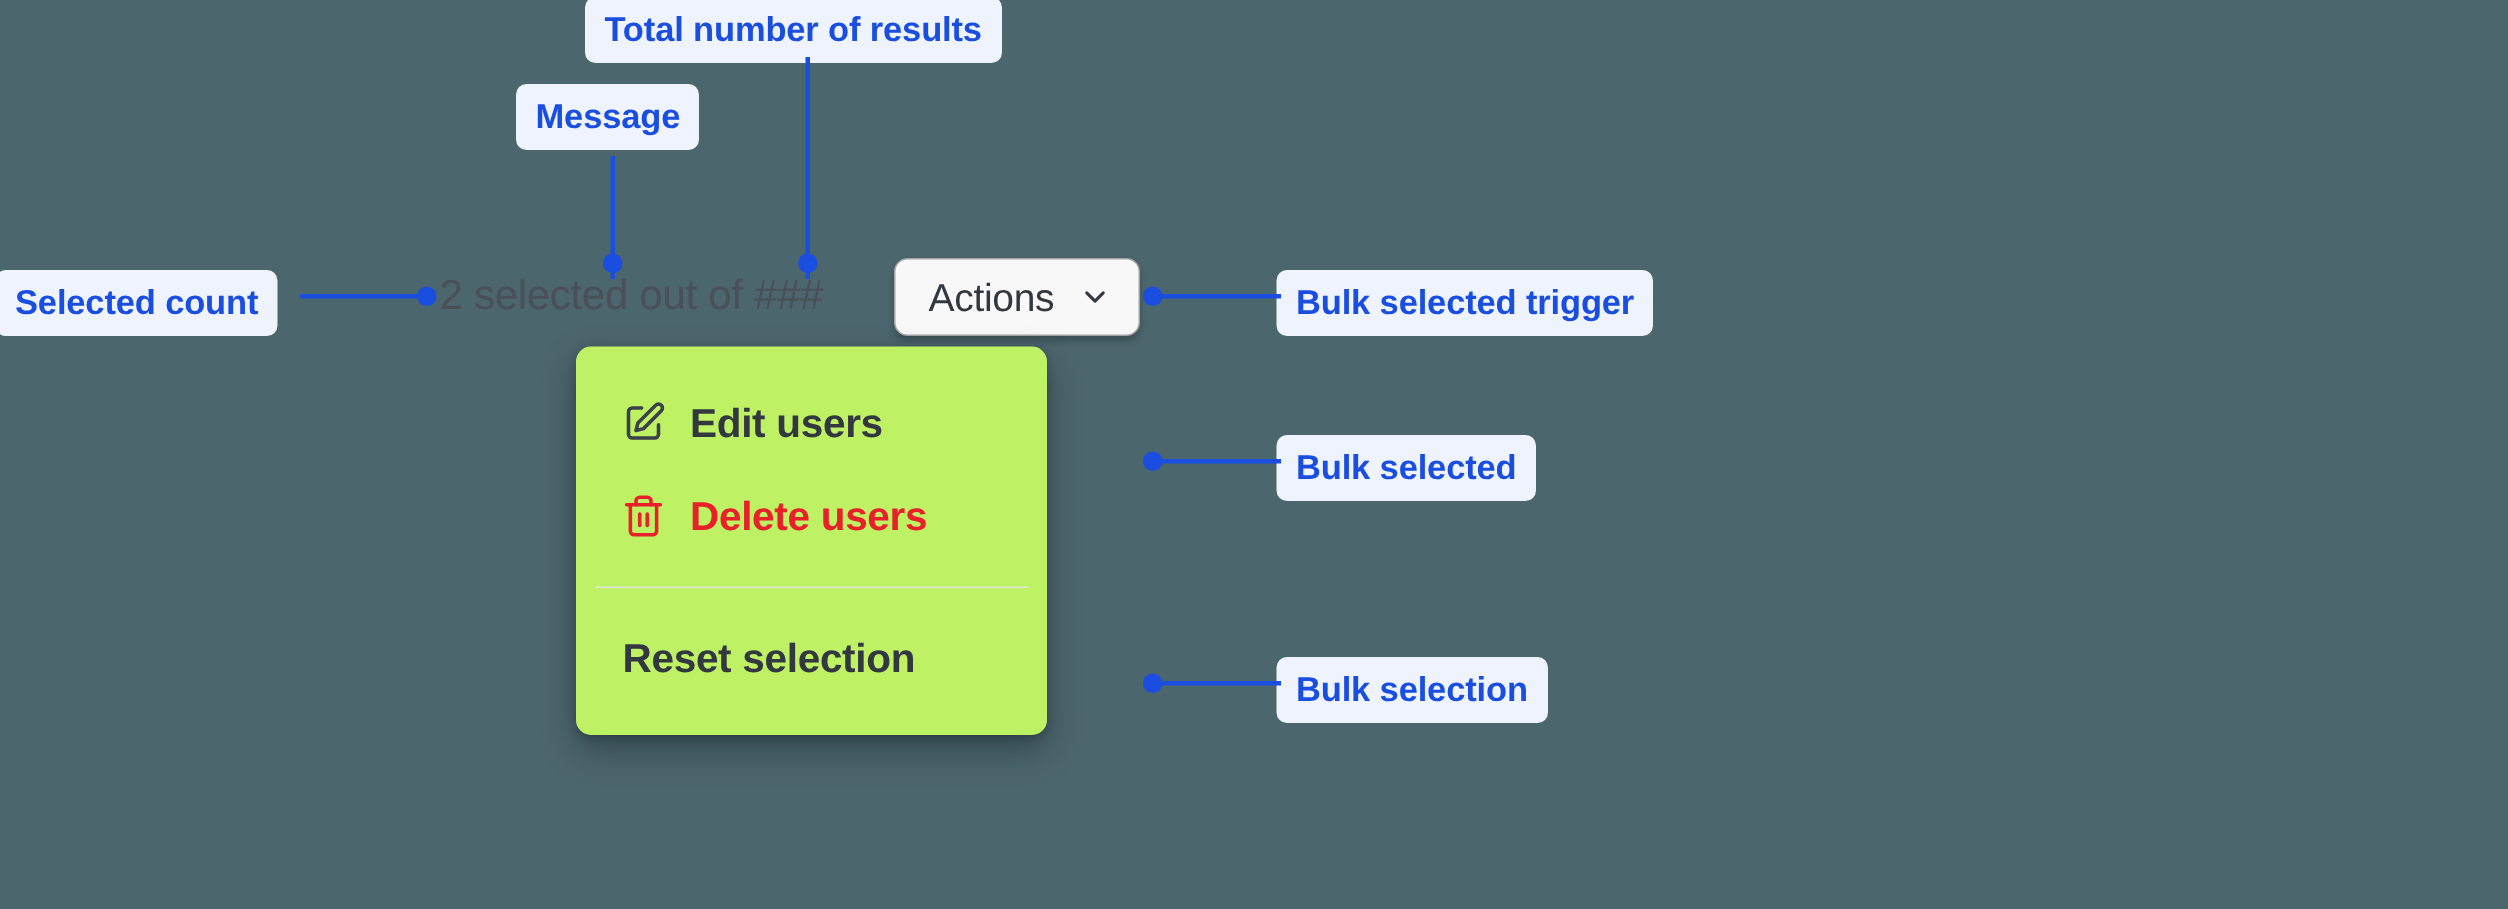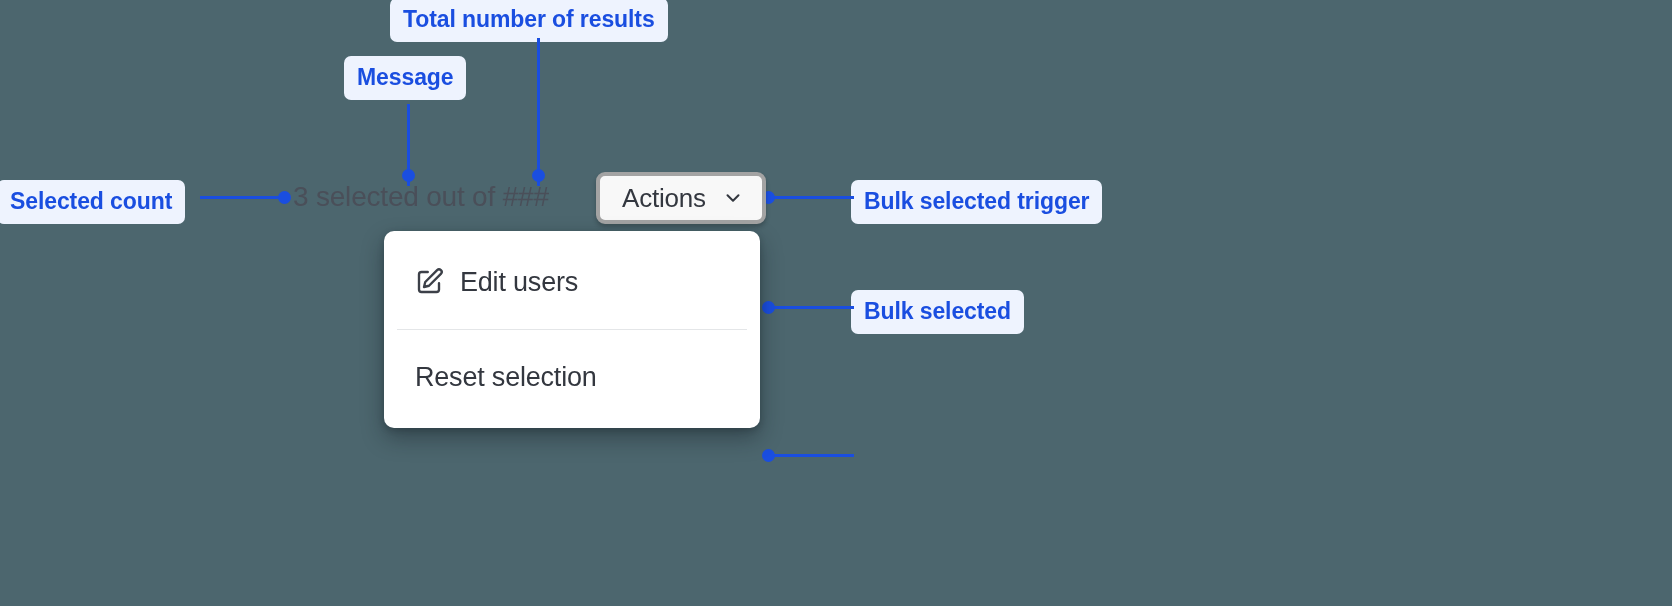--- a/index.html
+++ b/index.html
@@ -56,40 +56,41 @@
     letter-spacing: -0.2px;
   }
 
   
   .actions-btn {
     position: absolute;
     display: flex;
     align-items: center;
     gap: 16px;
     background: #f8f8f8;
-    border: 4px solid #a3a3a3;
+    border: 1px solid #a3a3a3;
     border-radius: 9px;
     padding: 0 18px 0 22px;
     height: 52px;
     font-size: 26px;
     color: #33373f;
     box-shadow: 0 3px 4px rgba(20,25,30,0.30);
     cursor: pointer;
     letter-spacing: -0.2px;
   }
   .actions-btn .chev { display: flex; align-items: center; }
 
   
   .dropdown {
     position: absolute;
-    background: #ffffff;
+    background: #bef264;
     border-radius: 10px;
     box-shadow: 0 10px 22px rgba(15,22,28,0.38), 0 2px 6px rgba(15,22,28,0.22);
     padding: 20px 0 20px 0;
-    width: 376px;
+    width: 314px;
+    font-weight: bold;
   }
   .menu-item {
     display: flex;
     align-items: center;
     gap: 16px;
     height: 62px;
     padding: 0 28px 0 30px;
     font-size: 27px;
     color: #33373f;
     cursor: pointer;
@@ -113,40 +114,41 @@
   <div class="pill" style="left:390px; top:-2px;">Total number of results</div>
 
   <div class="pill" style="left:344px; top:56px;">Message</div>
 
   <div class="pill" style="left:-3px; top:180px;">Selected count</div>
 
   <div class="pill" style="left:851px; top:180px;">Bulk selected trigger</div>
 
   <div class="pill" style="left:851px; top:290px;">Bulk selected</div>
 
+  <div class="pill" style="left:851px; top:438px;">Bulk selection</div>
 
   <div class="conn-v" style="left:407px; top:104px; height:82px;"></div>
   <div class="dot" style="left:402px; top:169px;"></div>
 
   <div class="conn-v" style="left:537px; top:38px; height:148px;"></div>
   <div class="dot" style="left:532px; top:169px;"></div>
 
   <div class="conn-h" style="left:200px; top:196px; width:86px;"></div>
   <div class="dot" style="left:278px; top:191px;"></div>
 
   <div class="conn-h" style="left:766px; top:196px; width:88px;"></div>
   <div class="dot" style="left:762px; top:191px;"></div>
 
   <div class="conn-h" style="left:766px; top:306px; width:88px;"></div>
   <div class="dot" style="left:762px; top:301px;"></div>
 
   <div class="conn-h" style="left:766px; top:454px; width:88px;"></div>
   <div class="dot" style="left:762px; top:449px;"></div>
 
-  <div class="sel-message" style="left:293px; top:181px;">3 selected out of ###</div>
+  <div class="sel-message" style="left:293px; top:181px;">2 selected out of ###</div>
 
   <div class="actions-btn" style="left:596px; top:172px;">
     <span>Actions</span>
     <span class="chev">
       <svg width="22" height="22" viewBox="0 0 24 24" fill="none" stroke="#33373f" stroke-width="2.2" stroke-linecap="round" stroke-linejoin="round">
         <polyline points="6 9 12 15 18 9"></polyline>
       </svg>
     </span>
   </div>
 
@@ -155,20 +157,31 @@
     <div class="menu-item">
       <span class="mi-icon">
         <svg width="30" height="30" viewBox="0 0 24 24" fill="none" stroke="#3c4048" stroke-width="1.9" stroke-linecap="round" stroke-linejoin="round">
           <path d="M11 4H6a2 2 0 0 0-2 2v12a2 2 0 0 0 2 2h12a2 2 0 0 0 2-2v-5"></path>
           <path d="M18.5 2.5a2.12 2.12 0 0 1 3 3L12 15l-4 1 1-4 9.5-9.5z"></path>
         </svg>
       </span>
       <span>Edit users</span>
     </div>
 
+    <div class="menu-item danger">
+      <span class="mi-icon">
+        <svg width="30" height="30" viewBox="0 0 24 24" fill="none" stroke="#e8202a" stroke-width="1.9" stroke-linecap="round" stroke-linejoin="round">
+          <polyline points="3 6 21 6"></polyline>
+          <path d="M19 6v14a2 2 0 0 1-2 2H7a2 2 0 0 1-2-2V6m3 0V4a2 2 0 0 1 2-2h4a2 2 0 0 1 2 2v2"></path>
+          <line x1="10" y1="11" x2="10" y2="17"></line>
+          <line x1="14" y1="11" x2="14" y2="17"></line>
+        </svg>
+      </span>
+      <span>Delete users</span>
+    </div>
 
     <div class="menu-sep"></div>
 
 
     <div class="menu-item plain">
       <span>Reset selection</span>
     </div>
 
   </div>
 

